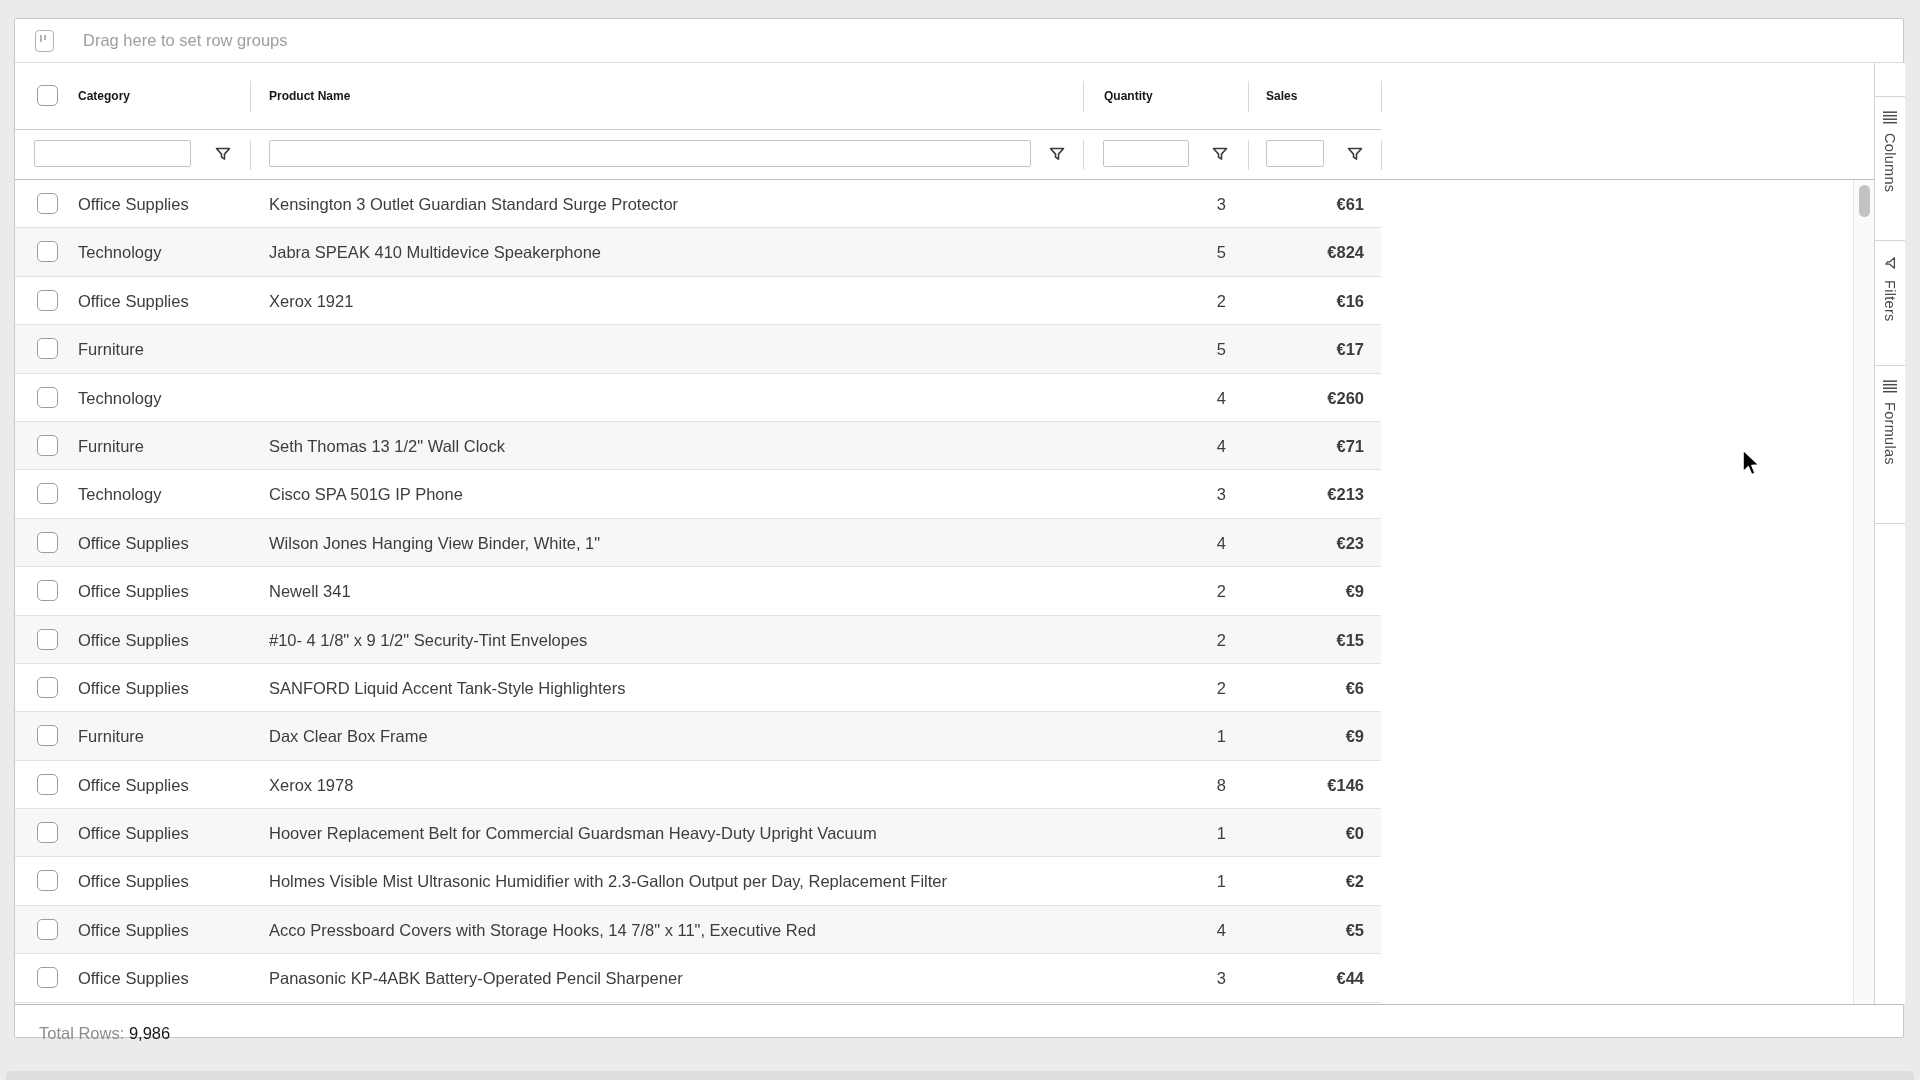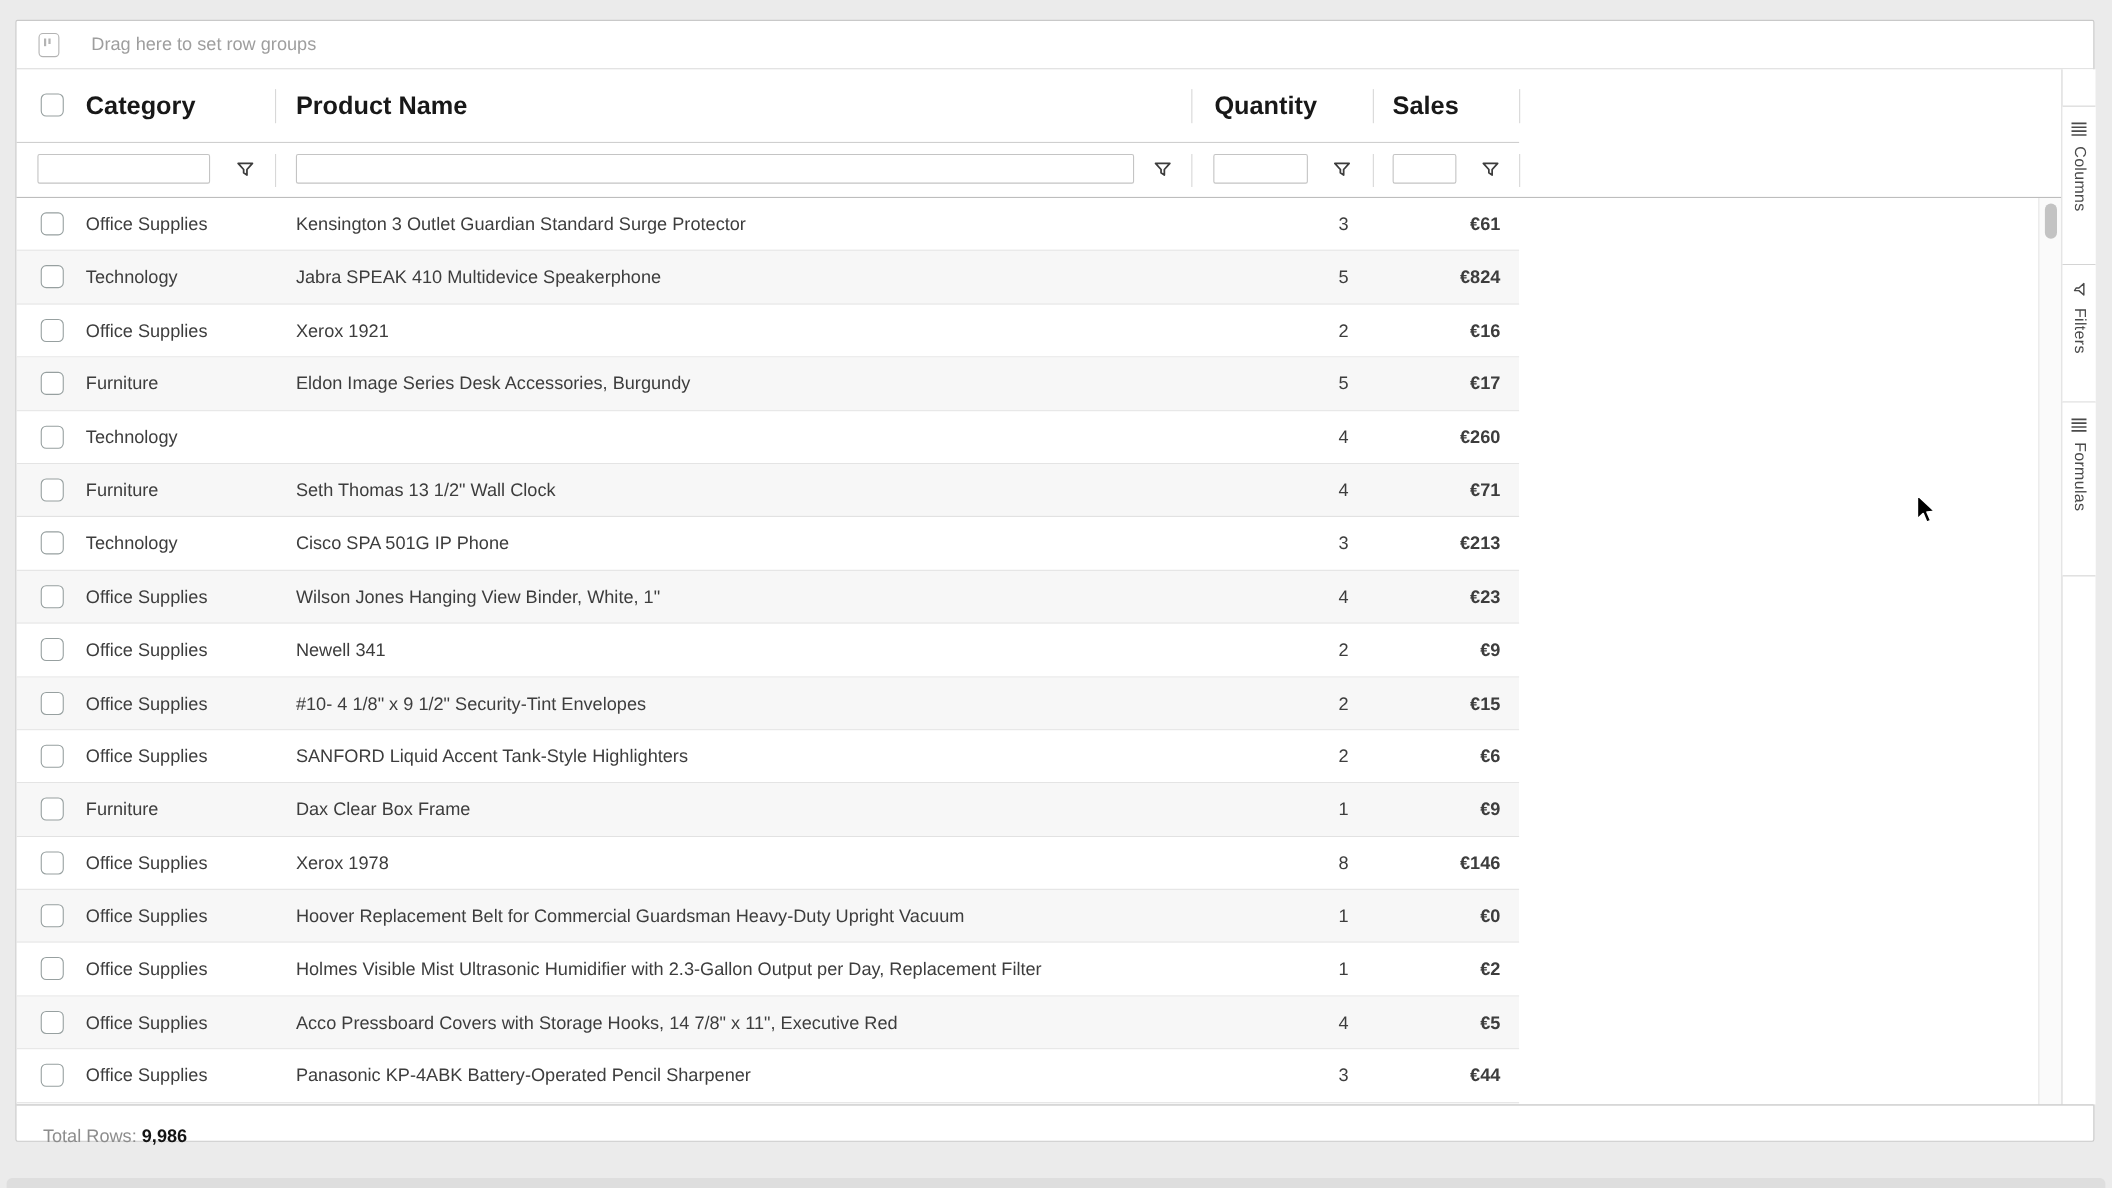--- a/index.html
+++ b/index.html
@@ -16,21 +16,21 @@
     border:1.6px solid #b3b3b3; border-radius:4px; }
   .rg-icon i { position:absolute; top:4px; width:2px; height:7px; background:#b3b3b3; }
   .rg-icon i.b1 { left:4px; } .rg-icon i.b2 { left:8px; height:5px; }
   .rg-hint { position:absolute; left:68px; top:0; line-height:42px;
     font-size:16.5px; color:#9e9e9e; }
 
   
   .headrow { position:absolute; left:0; top:44px; width:100%; height:67px; }
   .headrow .underline { position:absolute; left:0; top:66px; width:1366px; height:1px; background:#cfcfcf; }
   .hsep { position:absolute; top:18px; width:1px; height:31px; background:#d8d8d8; }
-  .hlabel { position:absolute; top:0; line-height:66px; font-size:23px; font-weight:600; color:#181818; white-space:nowrap; }
+  .hlabel { position:absolute; top:0; line-height:66px; font-size:12px; font-weight:600; color:#181818; white-space:nowrap; }
 
   .cb { display:block; width:21px; height:21px; background:#fff;
     border:1.6px solid #97a0a0; border-radius:5px; }
 
   
   .filterrow { position:absolute; left:0; top:111px; width:100%; height:50px; }
   .filterrow .underline { position:absolute; left:0; top:49px; width:1859px; height:1px; background:#bdbdbd; }
   .fsep { position:absolute; top:10px; width:1px; height:30px; background:#d8d8d8; }
   .finput { position:absolute; top:10px; height:27px; border:1px solid #c4c4c4;
     border-radius:2px; background:#fff; font-size:15px; color:#333; padding:0 6px; outline:none; }
@@ -63,21 +63,21 @@
     align-items:center; padding-top:14px; gap:9px; cursor:pointer; background:#fff; }
   .tab:first-child { border-top:1px solid #d4d4d4; }
   .tab-label { writing-mode:vertical-rl; font-size:14.5px; color:#4a4a4a;
     letter-spacing:.3px; padding-bottom:14px; }
   .tab-columns  { height:145px; } .tab-filters { height:125px; } .tab-formulas { height:158px; }
 
   
   .statusbar { position:absolute; left:0; top:985px; width:100%; height:58px;
     border-top:1px solid #bdbdbd; }
   .status-text { position:absolute; left:24px; top:0; line-height:56px; font-size:16.5px; color:#8d8d8d; }
-  .status-text b { color:#141414; font-weight:700;text-align:right; }
+  .status-text b { color:#141414; font-weight:400;text-align:right; }
 
   
   .cursor { position:absolute; left:1739px; top:448px; width:22px; height:30px; z-index:50; }
   .bottomstrip { position:absolute; left:6px; top:1071px; width:1908px; height:9px;
     background:#dedede; border-radius:5px 5px 0 0; }
 </style>
 </head>
 <body>
 
 <div class="widget">
@@ -152,21 +152,20 @@
         <span class="cb"></span>
         <span class="cell cat">Office Supplies</span>
         <span class="cell prod">Xerox 1921</span>
         <span class="cell qty">2</span>
         <span class="cell sales">€16</span>
       </div>
       <div class="row alt">
         <div class="stripe"></div>
         <span class="cb"></span>
         <span class="cell cat">Furniture</span>
-        <span class="cell prod">Eldon Image Series Desk Accessories, Burgundy</span>
         <span class="cell qty">5</span>
         <span class="cell sales">€17</span>
       </div>
       <div class="row">
         <div class="stripe"></div>
         <span class="cb"></span>
         <span class="cell cat">Technology</span>
         <span class="cell qty">4</span>
         <span class="cell sales">€260</span>
       </div>

